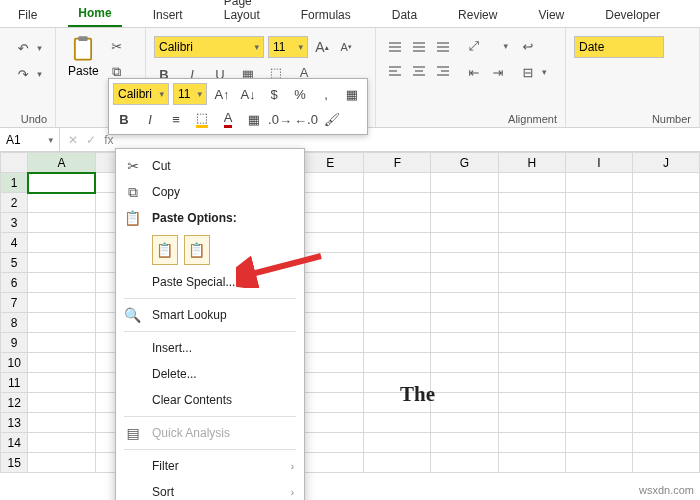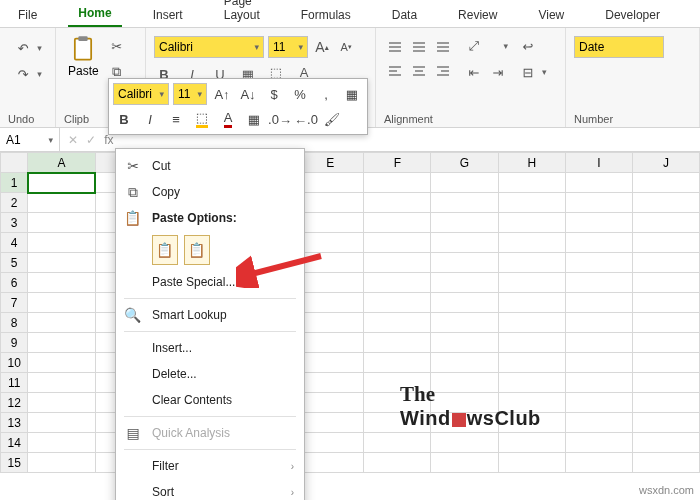--- a/index.html
+++ b/index.html
@@ -2,21 +2,21 @@
 <html><head>
 <meta charset="utf-8">
 <style>
 * { margin:0; padding:0; box-sizing:border-box; font-family:'Segoe UI',Arial,sans-serif; }
 body { background:#fff; width:700px; height:500px; overflow:hidden; position:relative; font-size:12px; }
 .tabbar { display:flex; height:28px; border-bottom:1px solid #d4d4d4; padding-left:8px; align-items:flex-end;gap:21px; }
 .tab { padding:5px 10px; color:#333; cursor:pointer; }
 .tab.active { color:#107c10; border-bottom:2px solid #107c10; font-weight:600; }
 .ribbon { display:flex; background:#f7f7f7; border-bottom:1px solid #d4d4d4; height:100px; }
 .ribgroup { border-right:1px solid #e0e0e0; padding:4px 8px 2px 8px; display:flex; flex-direction:column; justify-content:space-between; }
-.ribgroup-label { text-align:left; font-size:11px; color:#555; margin-top:2px; }
+.ribgroup-label { text-align:right; font-size:11px; color:#555; margin-top:2px; }
 .ribrow { display:flex; align-items:center; gap:4px; }
 .ribcol { display:flex; flex-direction:column; gap:3px; }
 .iconbtn { width:20px; height:20px; display:flex; align-items:center; justify-content:center; color:#555; font-size:13px;}
 .bigbtn { display:flex; flex-direction:column; align-items:center; gap:2px; padding:2px 4px; }
 .bigbtn svg { width:28px; height:28px; }
 .fontbox { border:1px solid #c0c0c0; background:#fde047; height:22px; display:flex; align-items:center; padding:0 4px; font-size:12px; }
 .fontbox.name { width:110px; }
 .fontbox.size { width:40px; }
 .dd-chev { font-size:9px; color:#666; margin-left:auto; }
 .align-grid { display:grid; grid-template-columns:repeat(3,22px); grid-template-rows:repeat(2,22px); gap:2px; }
@@ -580,15 +580,14 @@
   <defs>
       <marker id="ah" markerWidth="10" markerHeight="10" refX="2" refY="3" orient="auto">
         <path d="M0,0 L0,6 L7,3 z" fill="#e03030"></path>
       </marker>
     </defs>
   <line x1="85" y1="8" x2="8" y2="28" stroke="#e03030" stroke-width="6" marker-end="url(#ah)"></line>
 </svg>
 
 <div class="watermark">
   <div class="l1">The</div>
-  <div class="l2"><span>Wind</span><span class="sq"></span><span>wsClub</span></div>
 </div>
 <div class="credit">wsxdn.com</div>
 
 </body></html>

